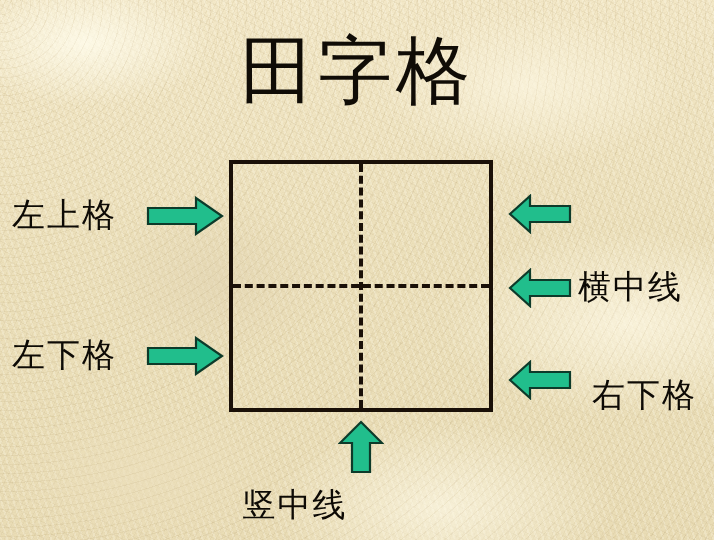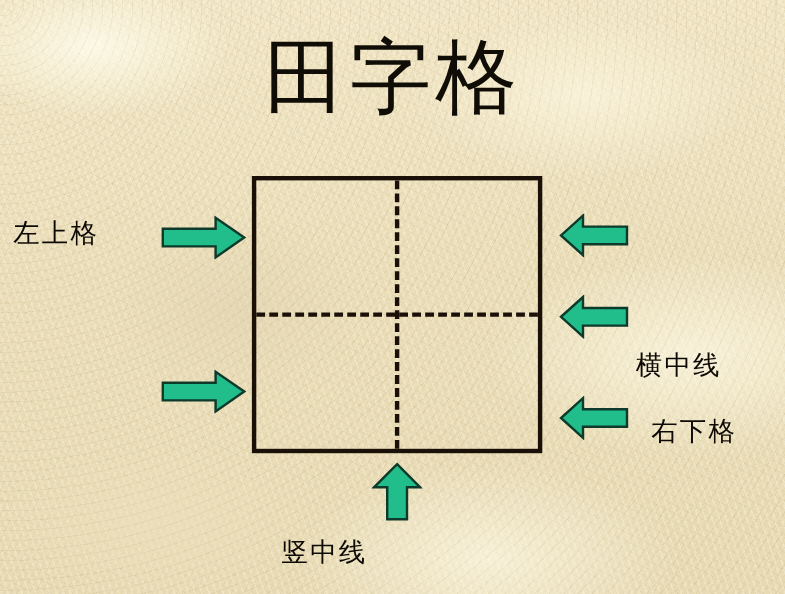--- a/index.html
+++ b/index.html
@@ -91,31 +91,31 @@
     left: 0;
     height: 0;
     width: 100%;
     border-top: 4px dashed #1a1008;
     transform: translateY(-2px);
   }
 
   
   .label {
     position: absolute;
-    font-family: Liberation Mono, monospace;
-    font-size: 24px;
+    font-family: Liberation Sans, sans-serif;
+    font-size: 33px;
     line-height: 34px;
     letter-spacing: 2px;
     color: #0d0a05;
     white-space: nowrap;
   }
   #label-top-left    { left: 12px;  top: 198px; }
   #label-bottom-left { left: 12px;  top: 338px; }
   #label-top-right   { left: 578px; top: 196px; }
-  #label-mid-right   { left: 578px; top: 270px; margin-top: 48px; }
+  #label-mid-right   { left: 578px; top: 270px; }
   #label-bottom-right{ left: 592px; top: 358px; margin-top: 20px; }
   #label-bottom      { left: 0;  top: 488px; width: 590px; text-align: center; }
 
   
   .arrow { position: absolute; }
   .arrow svg { display: block; }
 
   #arrow-top-left    { left: 146px; top: 196px; }
   #arrow-bottom-left { left: 146px; top: 336px; }
   #arrow-top-right   { left: 508px; top: 194px; }
@@ -138,20 +138,21 @@
     <div id="grid-hline"></div>
   </div>
 
   <div class="label" id="label-top-left">左上格</div>
   <div class="arrow" id="arrow-top-left">
     <svg width="78" height="40" viewBox="0 0 78 40">
       <polygon points="2,12 50,12 50,2 76,20 50,38 50,28 2,28" fill="#21be8c" stroke="#0d3a2a" stroke-width="2.2" stroke-linejoin="miter"></polygon>
     </svg>
   </div>
 
+  <div class="label" id="label-bottom-left">左下格</div>
   <div class="arrow" id="arrow-bottom-left">
     <svg width="78" height="40" viewBox="0 0 78 40">
       <polygon points="2,12 50,12 50,2 76,20 50,38 50,28 2,28" fill="#21be8c" stroke="#0d3a2a" stroke-width="2.2" stroke-linejoin="miter"></polygon>
     </svg>
   </div>
 
   <div class="arrow" id="arrow-top-right">
     <svg width="64" height="40" viewBox="0 0 64 40">
       <polygon points="62,12 22,12 22,2 2,20 22,38 22,28 62,28" fill="#21be8c" stroke="#0d3a2a" stroke-width="2.2" stroke-linejoin="miter"></polygon>
     </svg>

